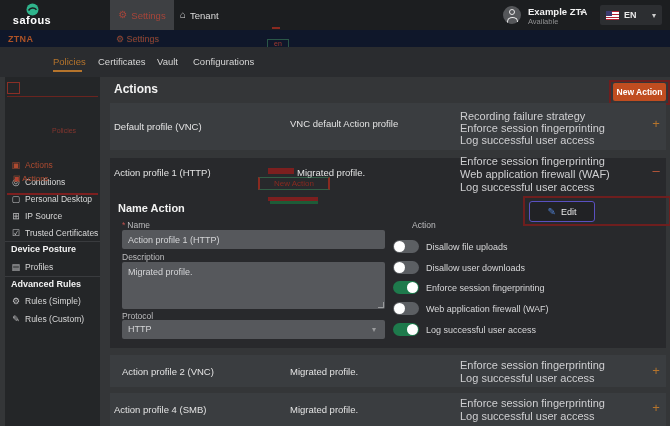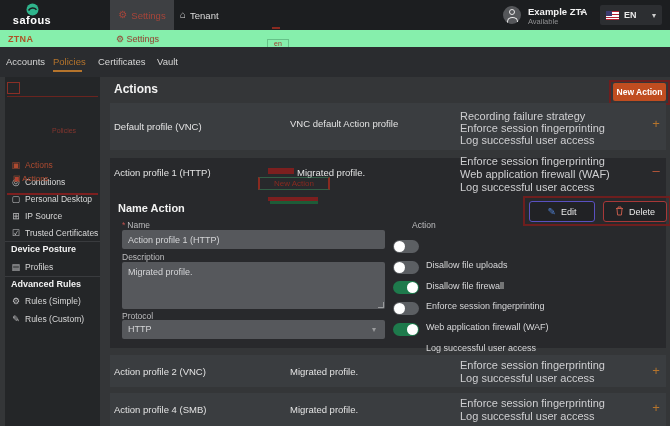--- a/index.html
+++ b/index.html
@@ -24,21 +24,21 @@
   .user-name { position:absolute; left:528px; top:6px; color:#f2f2f2; font-size:9.5px; font-weight:bold; }
   .user-caret { position:absolute; left:580px; top:8px; color:#cdcdcd; font-size:8px; }
   .user-status { position:absolute; left:528px; top:17px; color:#8f9092; font-size:7.5px; }
   .lang-box { position:absolute; left:600px; top:5px; width:62px; height:20px; background:#2c2e31; border-radius:2px; display:flex; align-items:center; gap:5px; padding:0 6px; }
   .flag { position:relative; width:13px; height:9px; background:repeating-linear-gradient(#b22234 0 1.4px,#ffffff 1.4px 2.8px); flex:none; }
   .flag::after { content:""; position:absolute; left:0; top:0; width:6px; height:5px; background:#3c3b6e; }
   .lang-label { color:#eaeaea; font-size:9px; font-weight:bold; flex:1; }
   .lang-caret { color:#cdcdcd; font-size:8px; }
 
   
-  .ztna-bar { position:absolute; left:0; top:30px; width:670px; height:17px; background:#86efac; }
+  .ztna-bar { position:absolute; left:0; top:30px; width:670px; height:17px; background:#0f172a; }
   .ztna-label { position:absolute; left:8px; top:4px; color:#ad5326; font-size:9px; font-weight:bold; letter-spacing:.3px; }
 
   
   .ghost { position:absolute; pointer-events:none; }
   .ghost-settings { left:116px; top:34px; color:#a33a30; font-size:9px; text-shadow:0 0 1px rgba(60,150,90,.55); opacity:.9; }
   .artifact-dash { left:272px; top:27px; width:8px; height:2px; background:#8a2a20; }
   .artifact-en { left:267px; top:39px; width:22px; height:10px; border:1px solid rgba(70,150,100,.5); color:#a33a30; font-size:7px; line-height:8px; text-align:center; }
   .ghost-sidebar-item { left:52px; top:127px; color:#a33a30; font-size:7px; opacity:.75; }
   .ghost-sidebar-actions { left:13px; top:174px; color:#b4402f; font-size:8px; text-shadow:0 0 1px rgba(40,110,70,.5); }
   .artifact-line-profiles { left:7px; top:193px; width:91px; height:2px; background:#7c1f1f; }
@@ -92,21 +92,21 @@
   .txt-input { top:230px; height:19px; }
   .txt-area { top:262px; height:47px; padding-top:5px; resize:none; }
   .resize-corner { position:absolute; left:378px; top:302px; width:6px; height:6px; border-right:1.5px solid #9a9b9d; border-bottom:1.5px solid #9a9b9d; pointer-events:none; }
   .sel { top:320px; height:19px; line-height:19px; }
   .sel-caret { position:absolute; left:372px; top:325px; color:#9a9b9d; font-size:8px; pointer-events:none; }
 
   .toggle { position:absolute; left:393px; width:26px; height:13px; border-radius:7px; background:#5c5f63; }
   .toggle .knob { position:absolute; left:1px; top:1px; width:11px; height:11px; border-radius:50%; background:#fff; }
   .toggle.on { background:#1e7a4c; }
   .toggle.on .knob { left:auto; right:1px; }
-  .tog-label { position:absolute; left:426px; color:#d7d7d9; font-size:9px; white-space:nowrap;margin-top:18px; }
+  .tog-label { position:absolute; left:426px; color:#d7d7d9; font-size:9px; white-space:nowrap; }
 </style>
 </head>
 <body>
 
 <div id="page">
 
   <div class="topbar">
     <div class="logo">
       <span class="logo-swirl">
         <svg width="13" height="13" viewBox="0 0 13 13">
@@ -139,24 +139,24 @@
   </div>
 
   <div class="ztna-bar">
     <span class="ztna-label">ZTNA</span>
   </div>
   <span class="ghost ghost-settings">⚙ <span>Settings</span></span>
   <span class="ghost artifact-dash"></span>
   <span class="ghost artifact-en">en</span>
 
   <div class="tabrow">
-    <span class="tab" style="left:6px">Accounts</span>
     <span class="tab active" style="left:53px">Policies</span>
     <span class="tab" style="left:98px">Certificates</span>
     <span class="tab" style="left:157px">Vault</span>
+    <span class="tab" style="left:193px">Configurations</span>
   </div>
   <div class="tab-underline"></div>
 
   <div class="sidebar">
     <div class="side-item selected" style="top:80px">
       <span class="si">▣</span>
       <span>Actions</span>
     </div>
     <div class="side-item" style="top:97px">
       <span class="si">◎</span>
@@ -222,61 +222,55 @@
 
   <div class="va-title">Name Action</div>
   <span class="ghost artifact-redbar-va"></span>
   <span class="ghost artifact-greenbar-va"></span>
 
   <div class="anno-box anno-editdelete"></div>
   <button class="btn-outline btn-edit">
     <span class="pi">✎</span>
     <span>Edit</span>
   </button>
-  <button class="btn-outline btn-delete">
-    <span><svg width="9" height="10" viewBox="0 0 9 10">
-          <path d="M1 2.5h7M3 2.2V1h3v1.2M2 3l.6 6h3.8L7 3" stroke="#c05a4a" stroke-width="1" fill="none"></path>
-        </svg></span>
-    <span>Delete</span>
-  </button>
 
   <span class="fld-label" style="left:122px; top:220px"><span class="req">*</span><span>Name</span></span>
   <input class="txt-input" value="Action profile 1 (HTTP)" style="">
   <span class="fld-label" style="left:122px; top:252px">Description</span>
   <textarea class="txt-area" style="">Migrated profile.</textarea>
   <span class="resize-corner"></span>
   <span class="fld-label" style="left:122px; top:311px">Protocol</span>
   <div class="sel">HTTP</div>
   <span class="sel-caret">▾</span>
 
   <span class="fld-label" style="left:412px; top:220px">Action</span>
 
   <div class="toggle" style="top:240px">
       <span class="knob"></span>
     </div>
   <span class="tog-label" style="top:242px">Disallow file uploads</span>
   <div class="toggle" style="top:261px">
       <span class="knob"></span>
     </div>
-  <span class="tog-label" style="top:263px">Disallow file firewall</span>
+  <span class="tog-label" style="top:263px">Disallow user downloads</span>
   <div class="toggle on" style="top:281px">
       <span class="knob"></span>
     </div>
   <span class="tog-label" style="top:283px">Enforce session fingerprinting</span>
   <div class="toggle" style="top:302px">
       <span class="knob"></span>
     </div>
   <span class="tog-label" style="top:304px">Web application firewall (WAF)</span>
   <div class="toggle on" style="top:323px">
       <span class="knob"></span>
     </div>
   <span class="tog-label" style="top:325px">Log successful user access</span>
 
   <div class="row row3"></div>
-  <span class="cell" style="left:114px; top:366px">Action profile 2 (VNC)</span>
+  <span class="cell" style="left:122px; top:366px">Action profile 2 (VNC)</span>
   <span class="cell" style="left:290px; top:366px">Migrated profile.</span>
   <span class="feat" style="top:359px">Enforce session fingerprinting</span>
   <span class="feat" style="top:372px">Log successful user access</span>
   <button class="expander" style="top:364px">+</button>
 
   <div class="row row4"></div>
   <span class="cell" style="left:114px; top:404px">Action profile 4 (SMB)</span>
   <span class="cell" style="left:290px; top:404px">Migrated profile.</span>
   <span class="feat" style="top:397px">Enforce session fingerprinting</span>
   <span class="feat" style="top:410px">Log successful user access</span>

